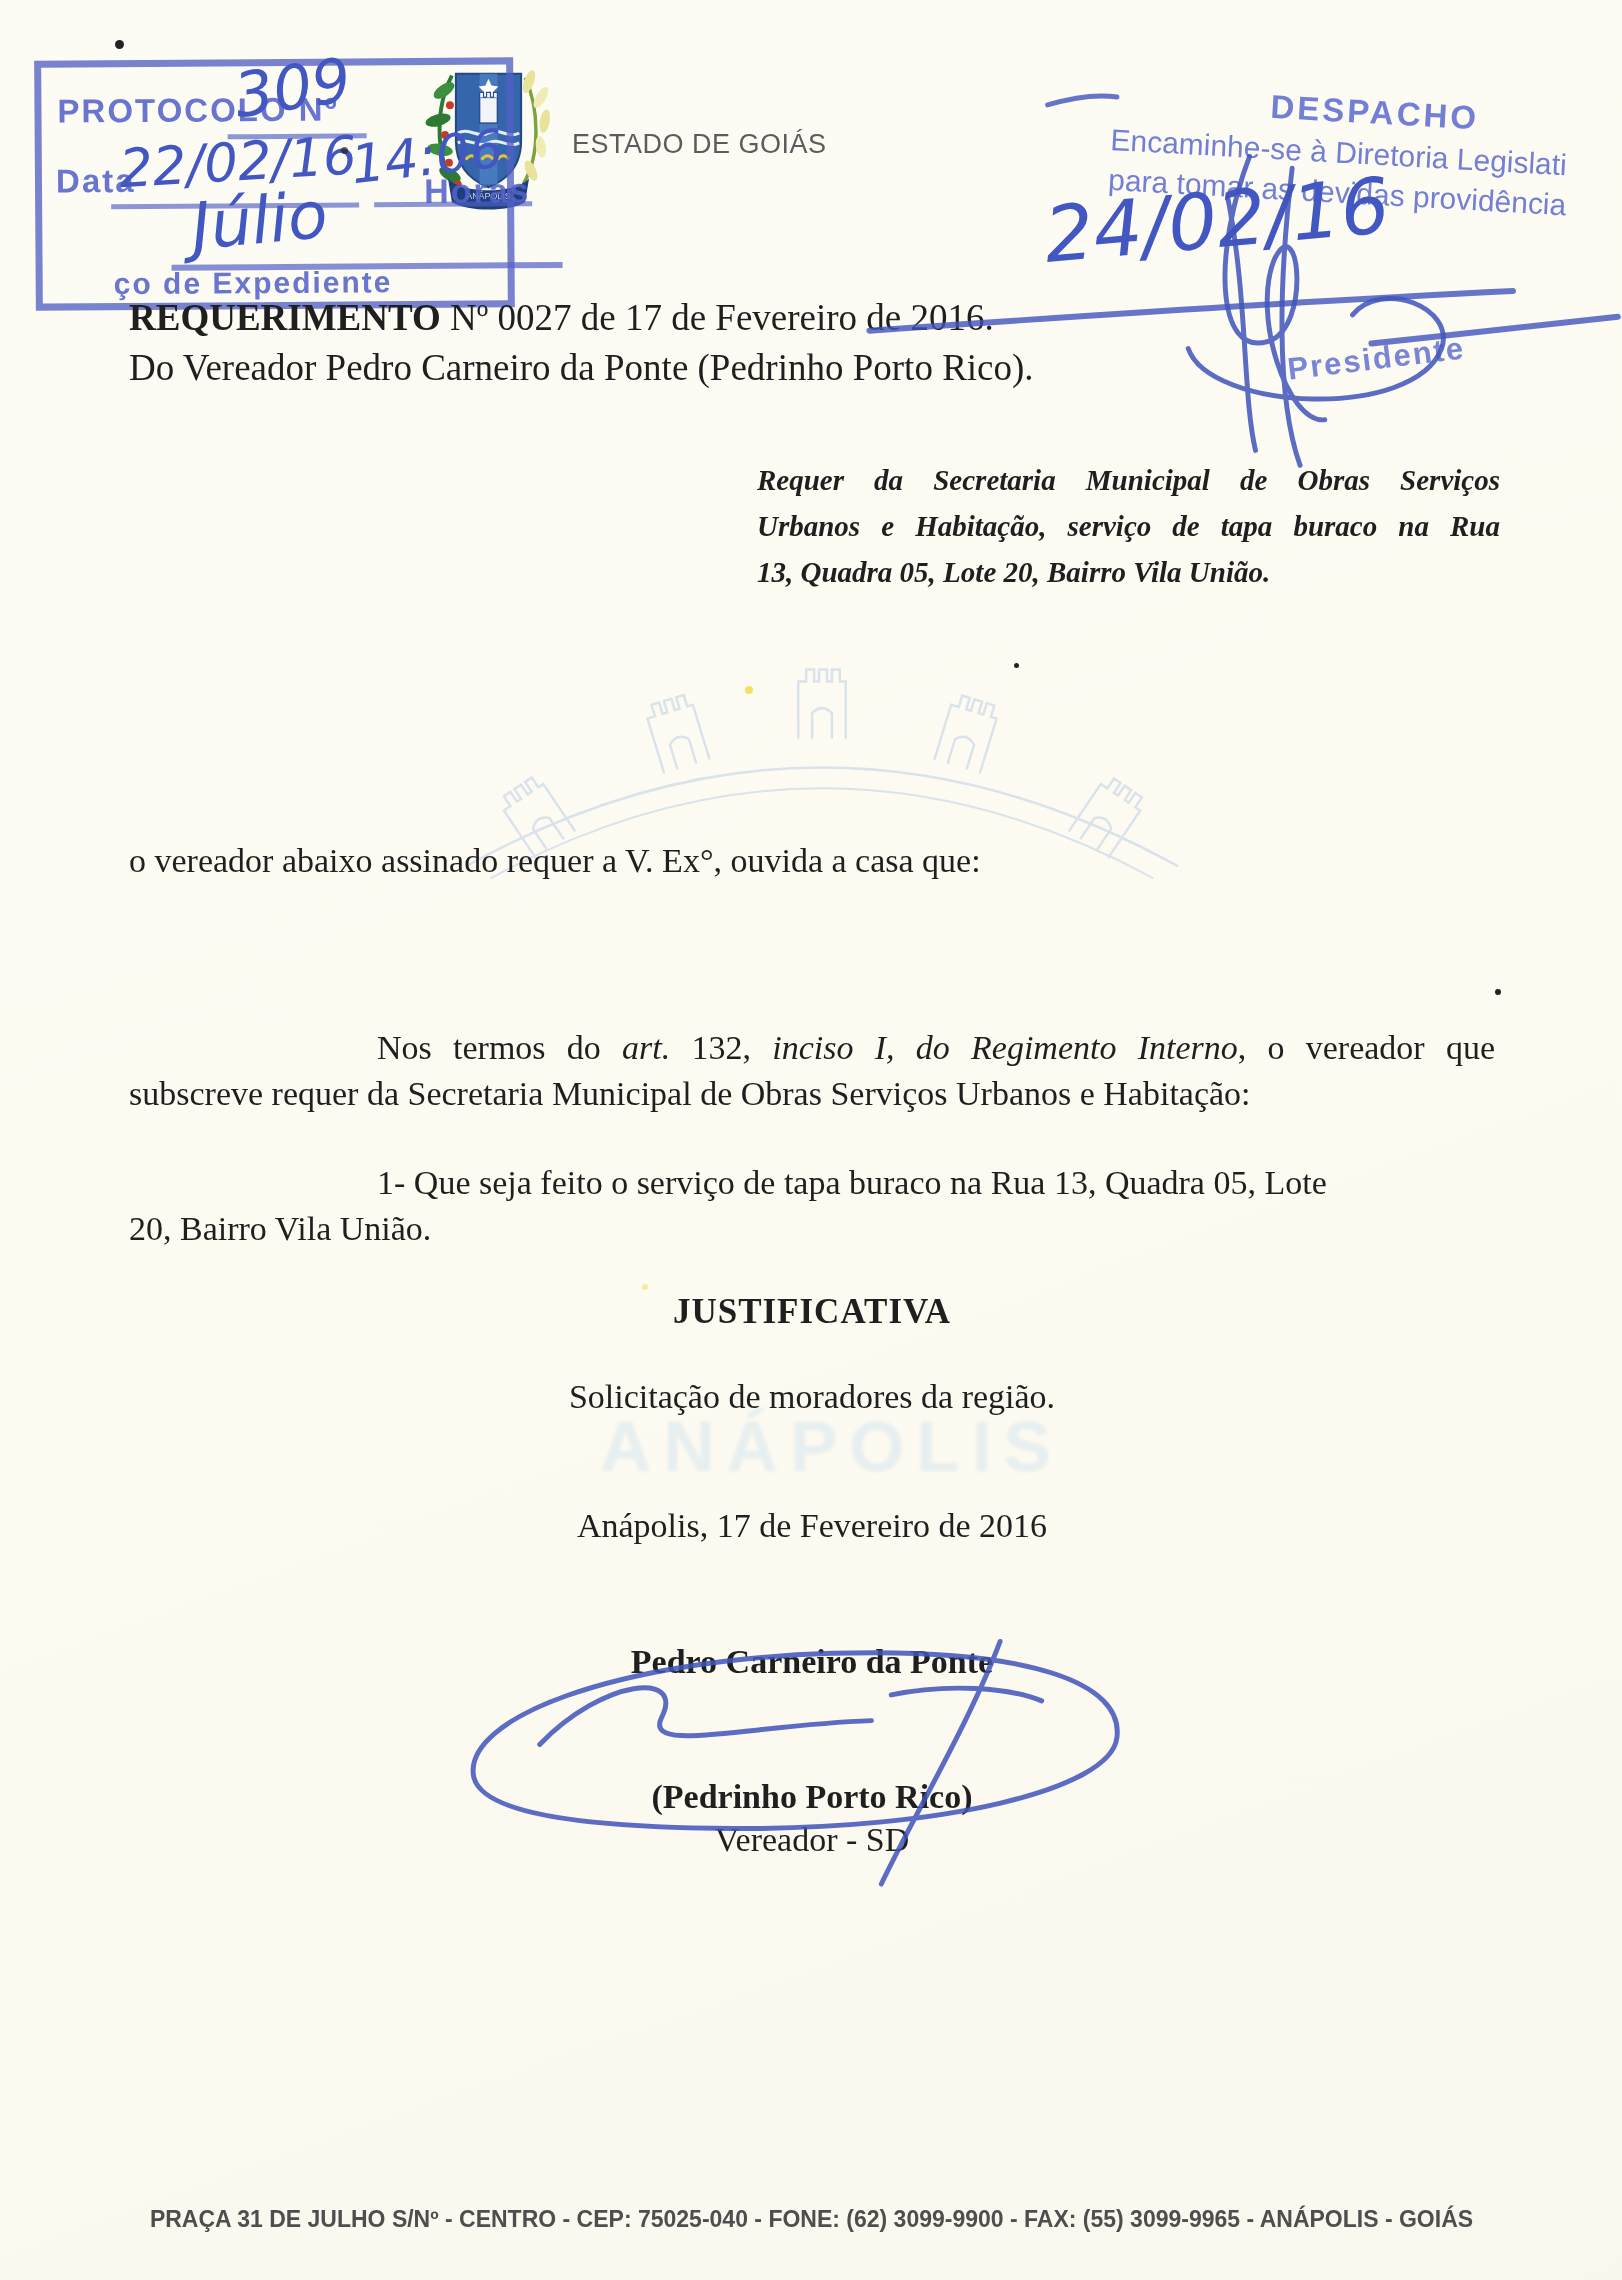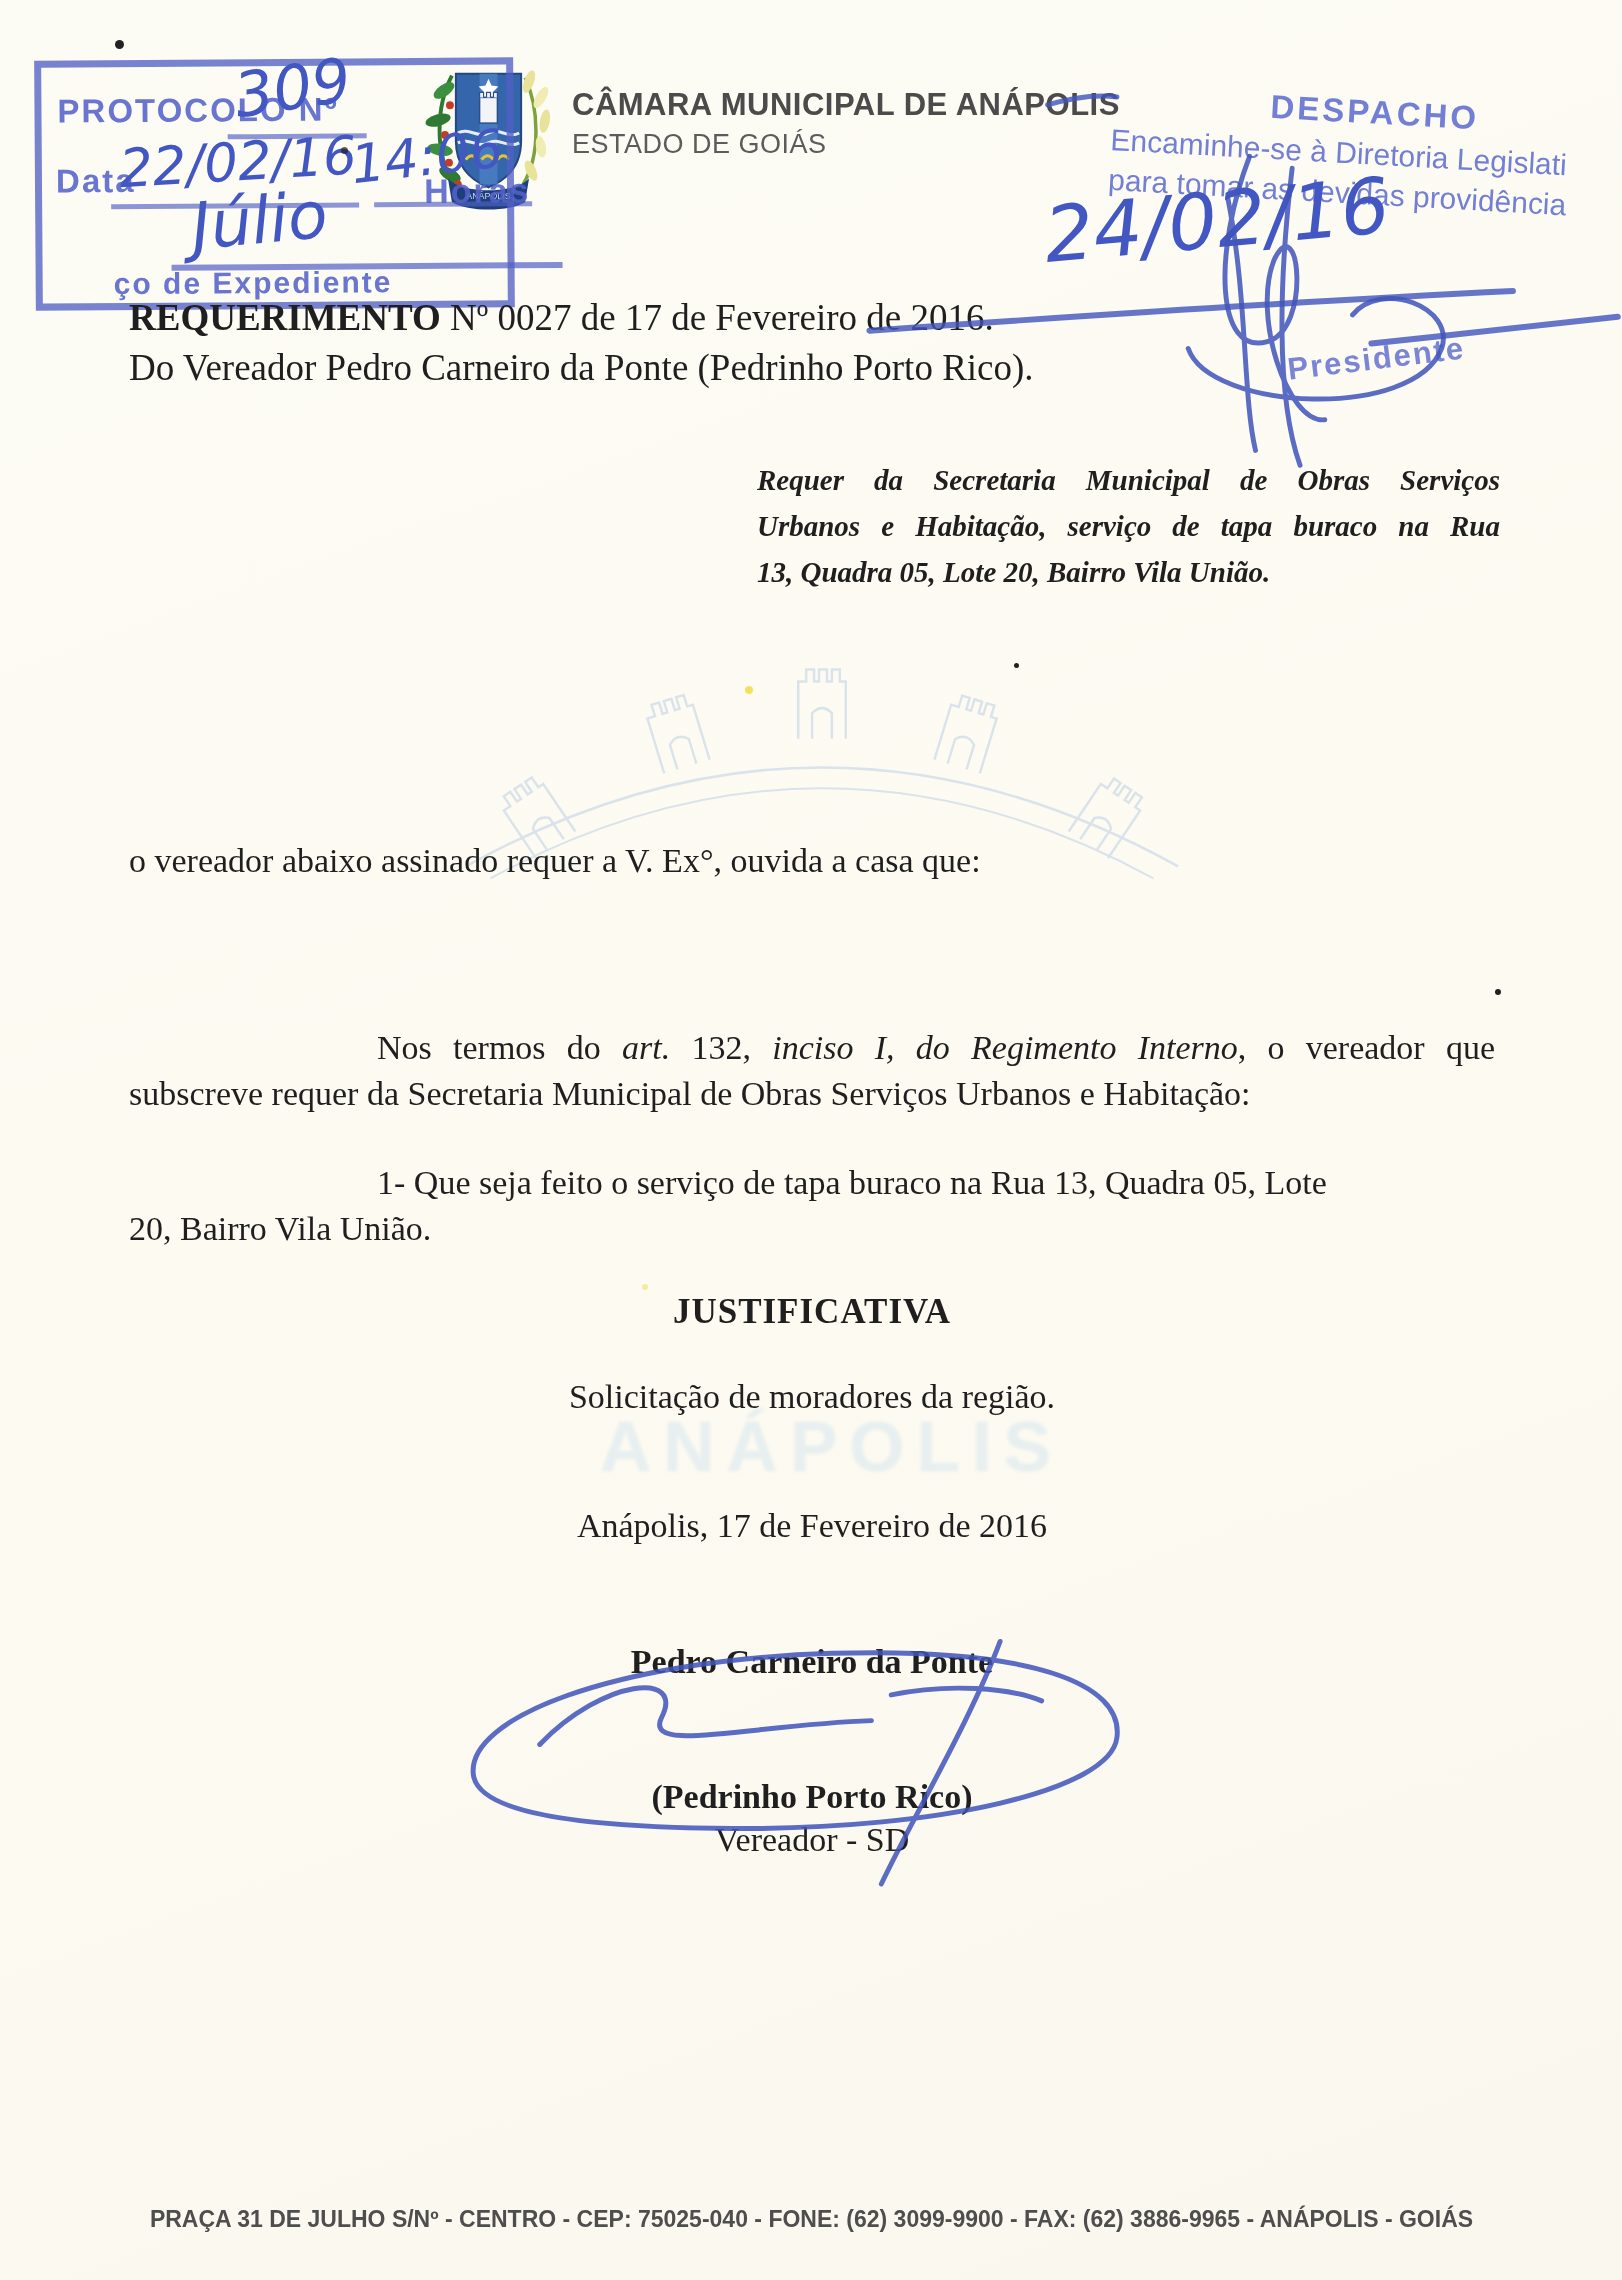--- a/index.html
+++ b/index.html
@@ -100,21 +100,20 @@
     <rect x="66" y="52" width="18" height="26" fill="#f2f4f8" stroke="#2a4f8a" stroke-width="1.5"></rect>
     <path d="M66,52 v-5 h4 v5 M73,52 v-5 h4 v5 M80,52 v-5 h4 v5" fill="#f2f4f8" stroke="#2a4f8a" stroke-width="1.2"></path>
     <path d="M44,88 C55,82 65,94 75,88 C85,82 95,94 106,88" fill="none" stroke="#e8edf5" stroke-width="3"></path>
     <path d="M44,98 C55,92 65,104 75,98 C85,92 95,104 106,98" fill="none" stroke="#e8edf5" stroke-width="3"></path>
     <path d="M52,115 q6,-8 12,0 M68,115 q6,-8 12,0 M84,115 q6,-8 12,0" fill="none" stroke="#e3c437" stroke-width="3"></path>
 
     <path d="M34,134 C48,150 102,150 116,134 L112,158 C95,168 55,168 38,158 Z" fill="#1e3f7d"></path>
     <text x="75" y="155" font-family="Liberation Sans, sans-serif" font-size="9" fill="#cdd8ec" text-anchor="middle">ANÁPOLIS</text>
   </svg>
 
-  <div class="abs org-name" style="left:572px;top:87px">CÂMARA MUNICIPAL DE ANÁPOLIS</div>
   <div class="abs org-state" style="left:572px;top:129px">ESTADO DE GOIÁS</div>
 
   <div class="abs stamp-box">
     <div class="abs stamp-text" style="left:16px;top:25px;font-size:33px">PROTOCOLO Nº</div>
     <div class="abs hand" style="left:193px;top:-14px;font-size:61px;transform:rotate(-8deg)">309</div>
     <div class="abs stamp-line" style="left:186px;top:38px;width:139px;height:30px"></div>
     <div class="abs stamp-text" style="left:14px;top:95px;font-size:33px">Data</div>
     <div class="abs hand" style="left:77px;top:65px;font-size:53px;transform:rotate(-3deg)">22/02/16</div>
     <div class="abs hand" style="left:309px;top:61px;font-size:53px;transform:rotate(-6deg)">14:06</div>
     <div class="abs stamp-line" style="left:69px;top:107px;width:248px;height:30px"></div>
@@ -160,21 +159,21 @@
 
   <div class="abs center-line heading" style="top:1292px">JUSTIFICATIVA</div>
   <div class="abs center-line" style="top:1378px;font-size:34px">Solicitação de moradores da região.</div>
 
   <div class="abs center-line" style="top:1507px;font-size:34px">Anápolis, 17 de Fevereiro de 2016</div>
 
   <div class="abs center-line sig-name" style="top:1640px">Pedro Carneiro da Ponte</div>
   <div class="abs center-line sig-name" style="top:1775px">(Pedrinho Porto Rico)</div>
   <div class="abs center-line sig-role" style="top:1818px">Vereador - SD</div>
 
-  <div class="abs footer">PRAÇA 31 DE JULHO S/Nº - CENTRO - CEP: 75025-040 - FONE: (62) 3099-9900 - FAX: (62) 3886-9965 - ANÁPOLIS - GOIÁS</div>
+  <div class="abs footer">PRAÇA 31 DE JULHO S/Nº - CENTRO - CEP: 75025-040 - FONE: (62) 3099-9900 - FAX: (55) 3099-9965 - ANÁPOLIS - GOIÁS</div>
 
   <svg class="abs" style="left:0;top:0" width="1623" height="2280" viewBox="0 0 1639 2303" fill="none" stroke="#4054bb" stroke-linecap="round">
 
     <path d="M1058,106 C1085,98 1108,95 1128,98" stroke-width="5" opacity=".8"></path>
 
     <path d="M878,334 C1050,322 1300,305 1528,294" stroke-width="6" opacity=".8"></path>
     <path d="M1385,347 C1470,338 1560,328 1634,320" stroke-width="6" opacity=".8"></path>
 
     <g stroke-width="5" opacity=".85">
       <path d="M1262,158 C1225,255 1228,360 1280,345 C1325,332 1312,210 1287,262 C1264,318 1300,428 1338,424"></path>

